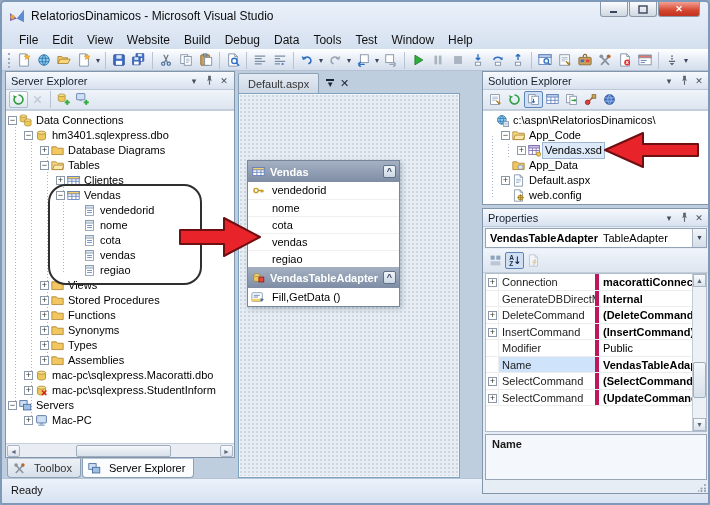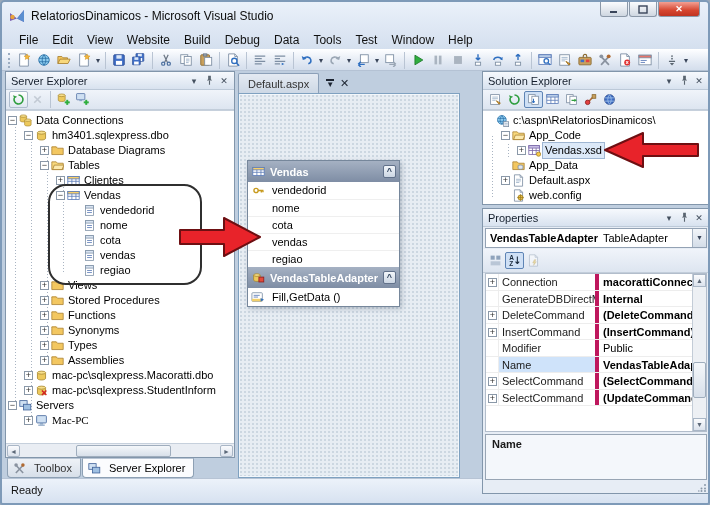--- a/index.html
+++ b/index.html
@@ -646,21 +646,21 @@
         </div>
         <div class="trow">
           <span class="glyph" style="left: 18px;">+</span>
           <span class="nicon" style="left: 29px;">
             <svg width="13" height="13" viewBox="0 0 16 16">
               <rect x="2" y="2" width="12" height="9" rx="1" fill="#cfe0f2" stroke="#41639a"></rect>
               <rect x="6" y="11" width="4" height="2" fill="#8ba6c6"></rect>
               <rect x="4" y="13" width="8" height="1.5" fill="#8ba6c6"></rect>
             </svg>
           </span>
-          <span class="nlabel" style="left: 44px; font-family: Liberation Serif, serif;">Mac-PC</span>
+          <span class="nlabel" style="left: 44px;">Mac-PC</span>
         </div>
       </div>
     <div class="hscroll">
       <div class="sbtn" style="left:1px;">◄</div>
       <div class="hthumb"></div>
       <div class="sbtn" style="right:1px;">►</div>
     </div>
   </div>
 
   <div id="tabstrip">

